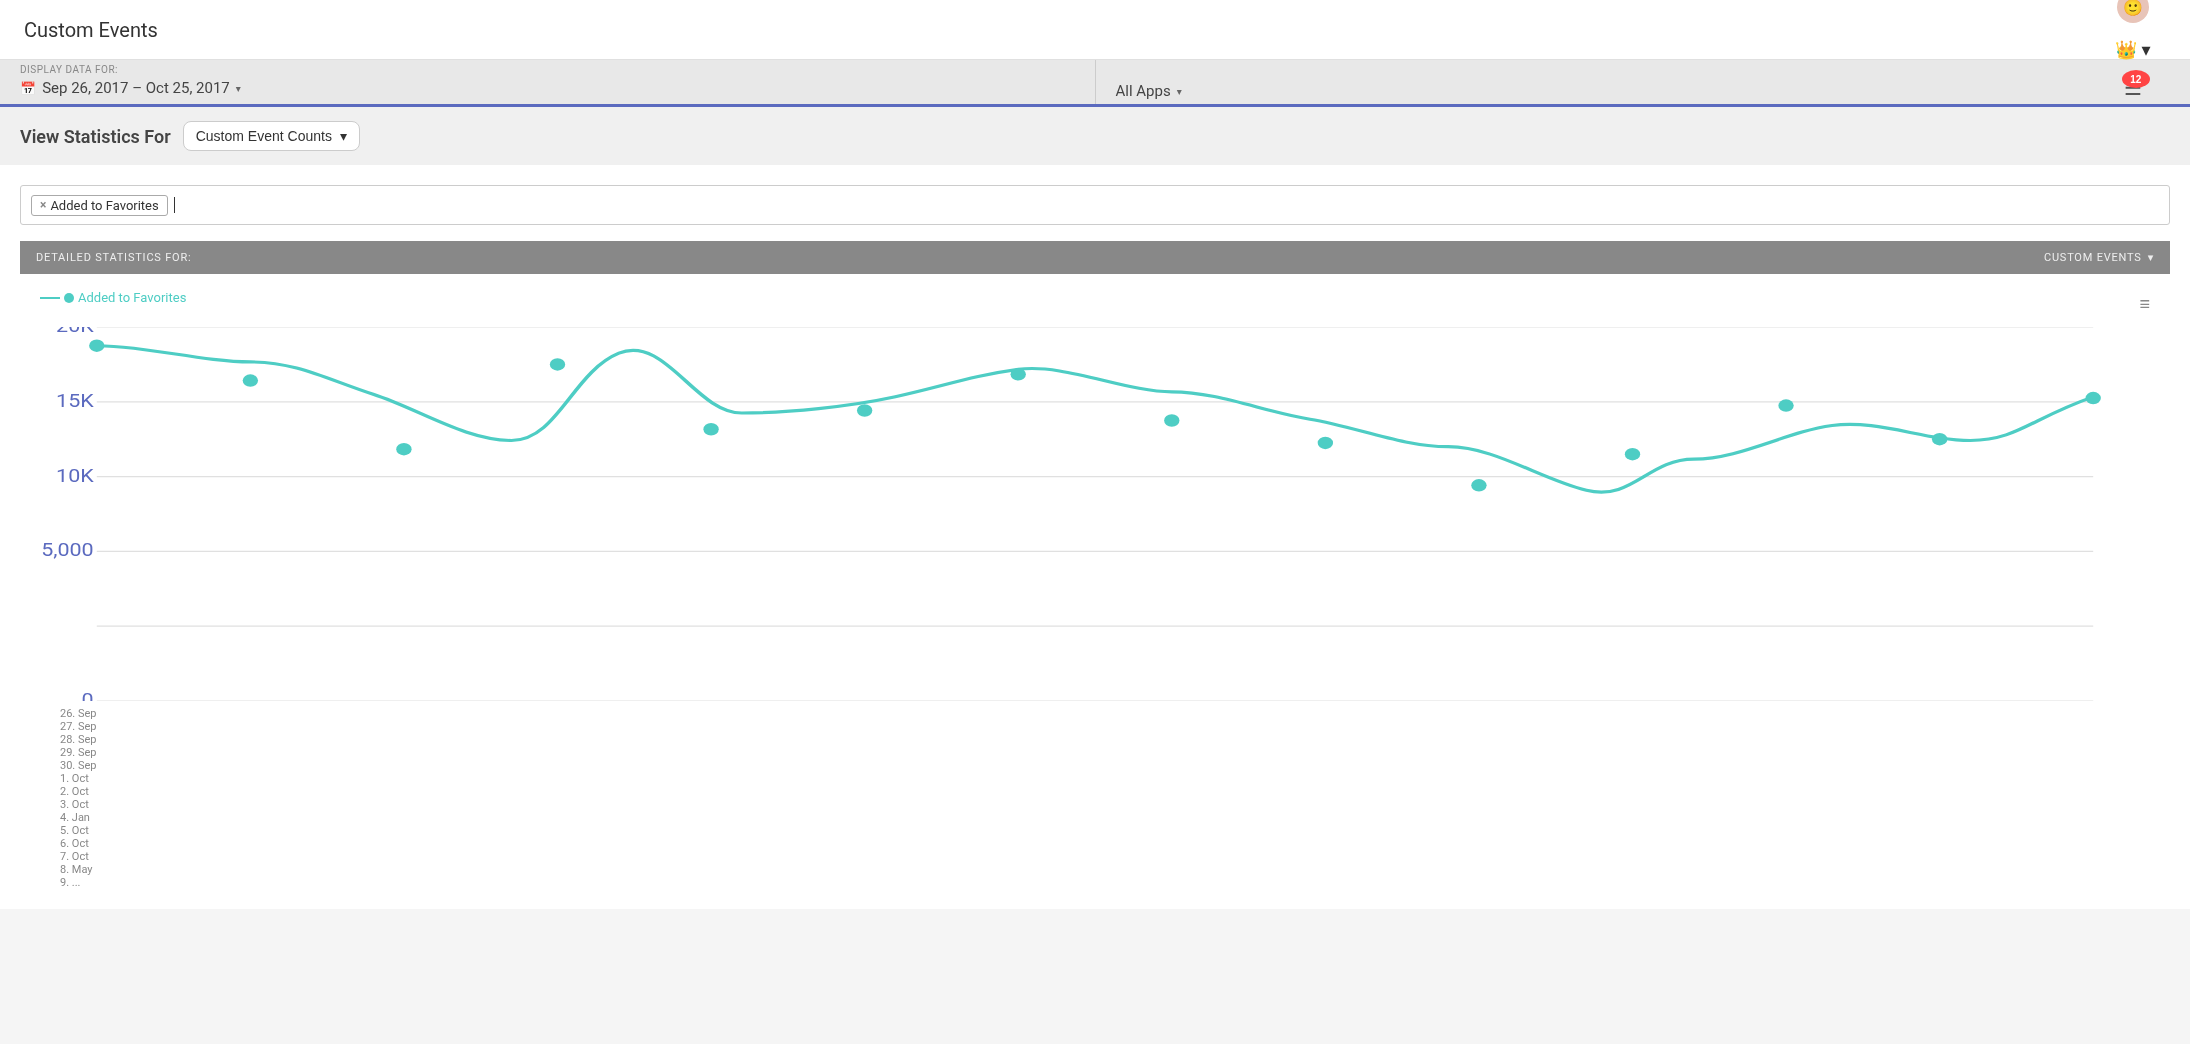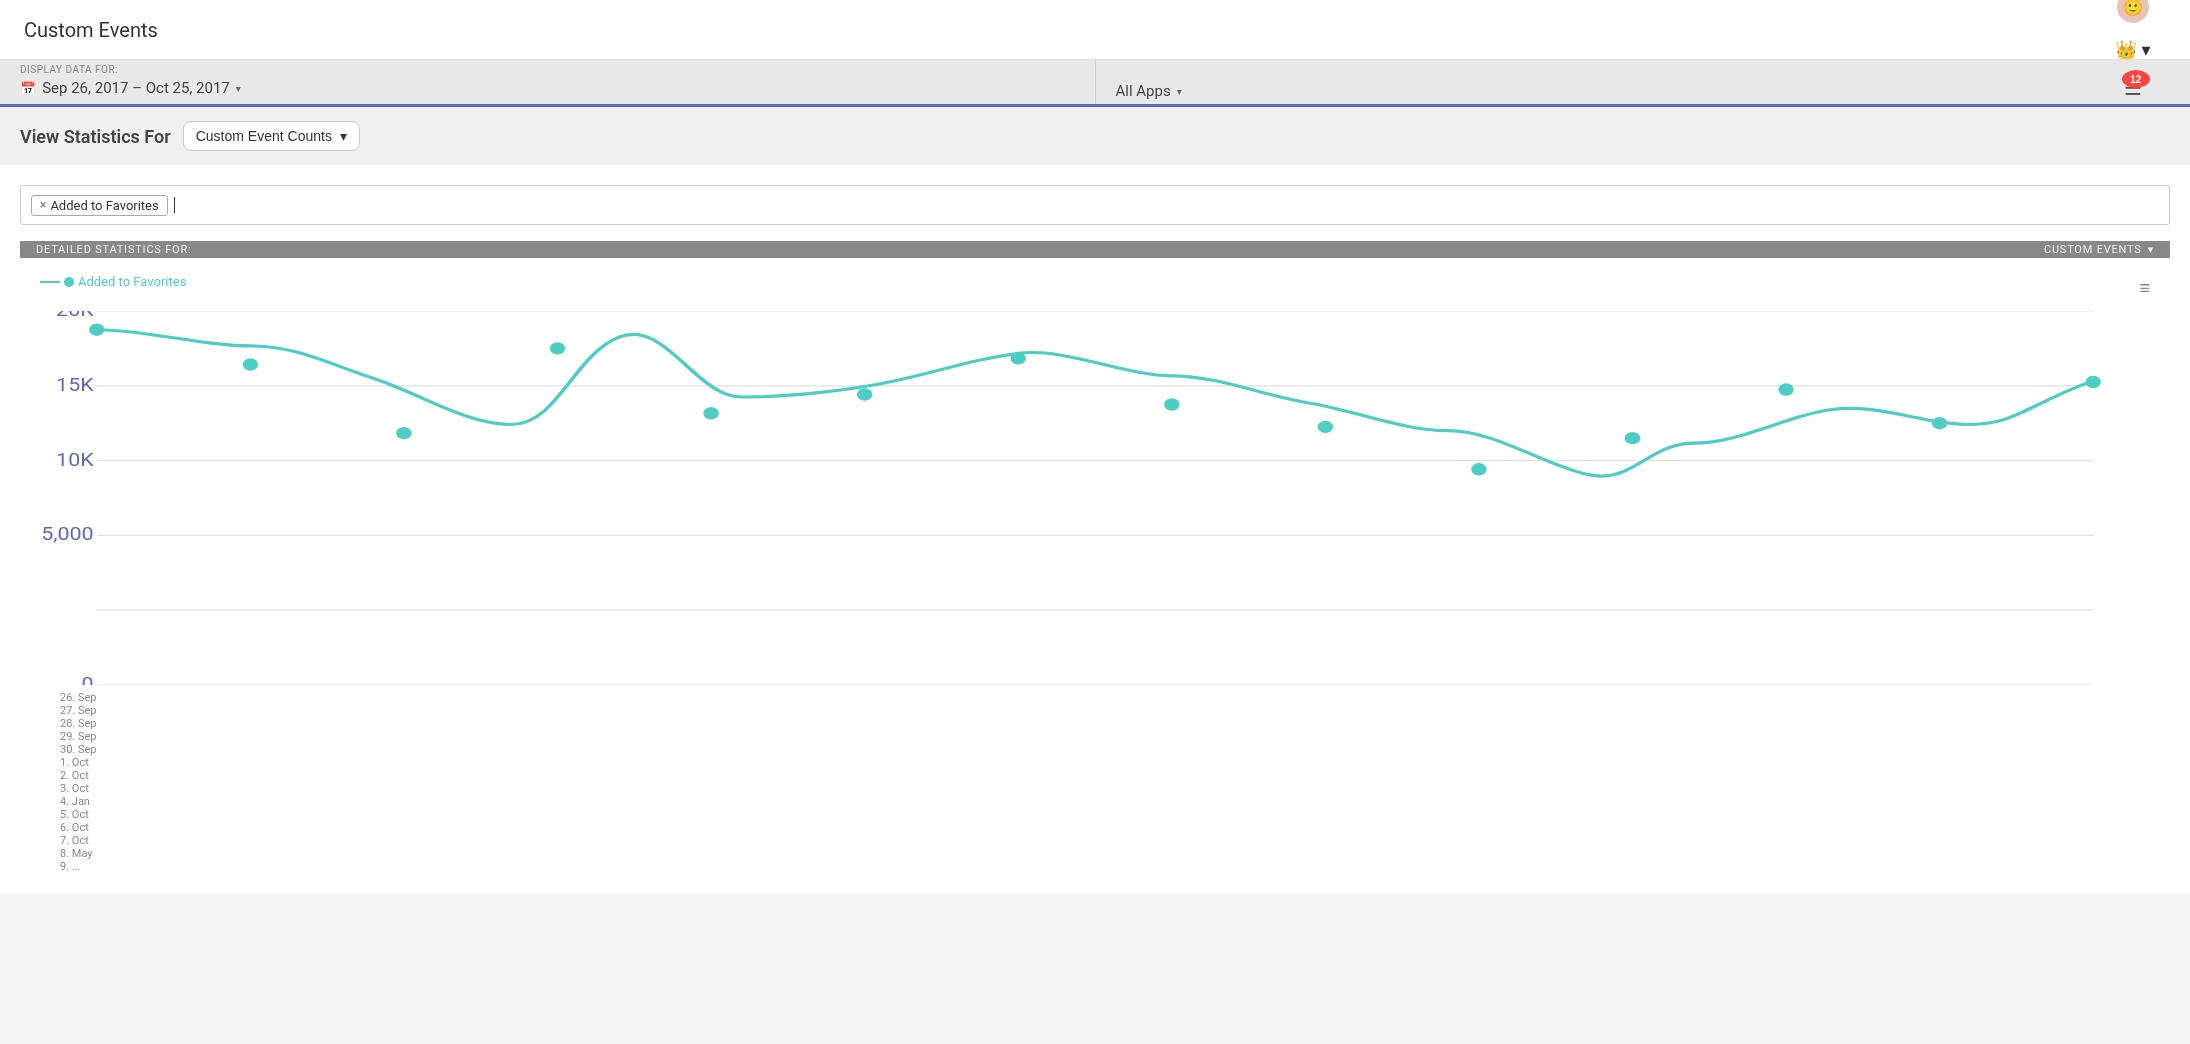--- a/index.html
+++ b/index.html
@@ -190,21 +190,21 @@
     @keyframes blink {
       50% { opacity: 0; }
     }
 
     
     .stats-header {
       background: #888;
       display: flex;
       align-items: center;
       justify-content: space-between;
-      padding: 2px 16px;
+      padding: 10px 16px;
       margin-bottom: 0;
     }
     .stats-header-label {
       font-size: 11px;
       color: #eee;
       text-transform: uppercase;
       letter-spacing: 0.8px;
     }
     .stats-header-right {
       display: flex;

